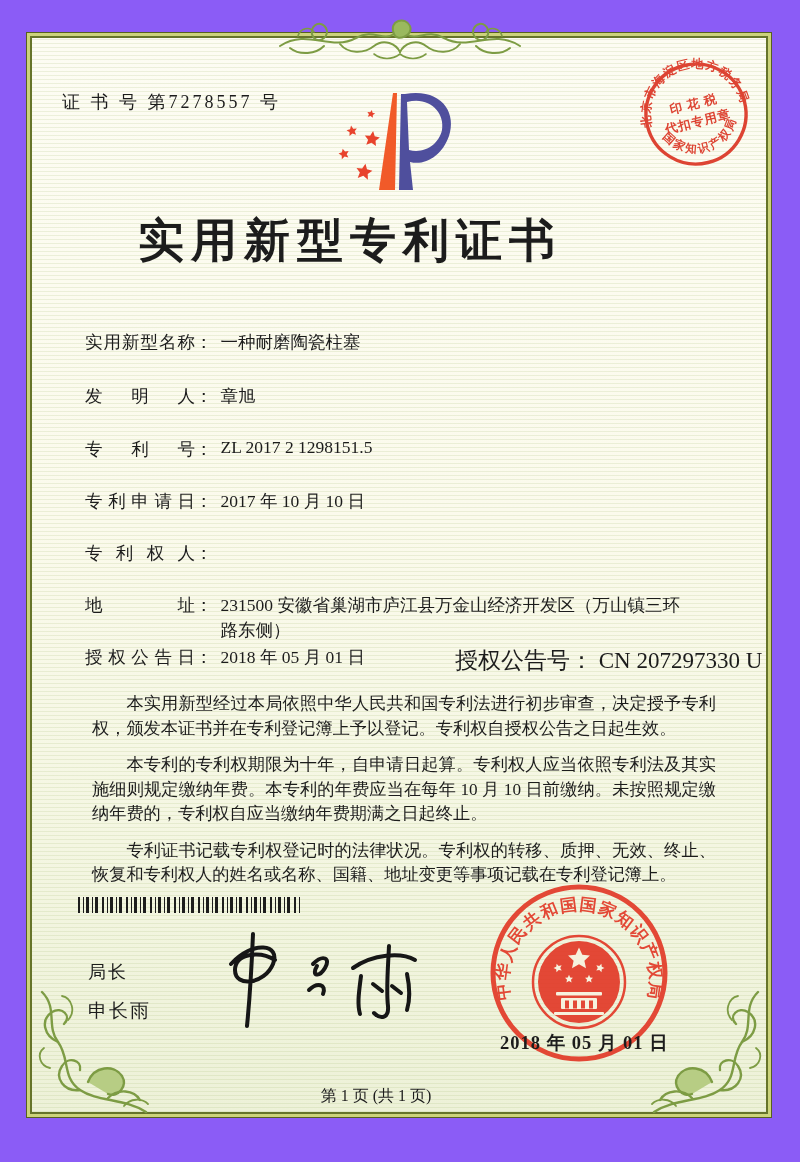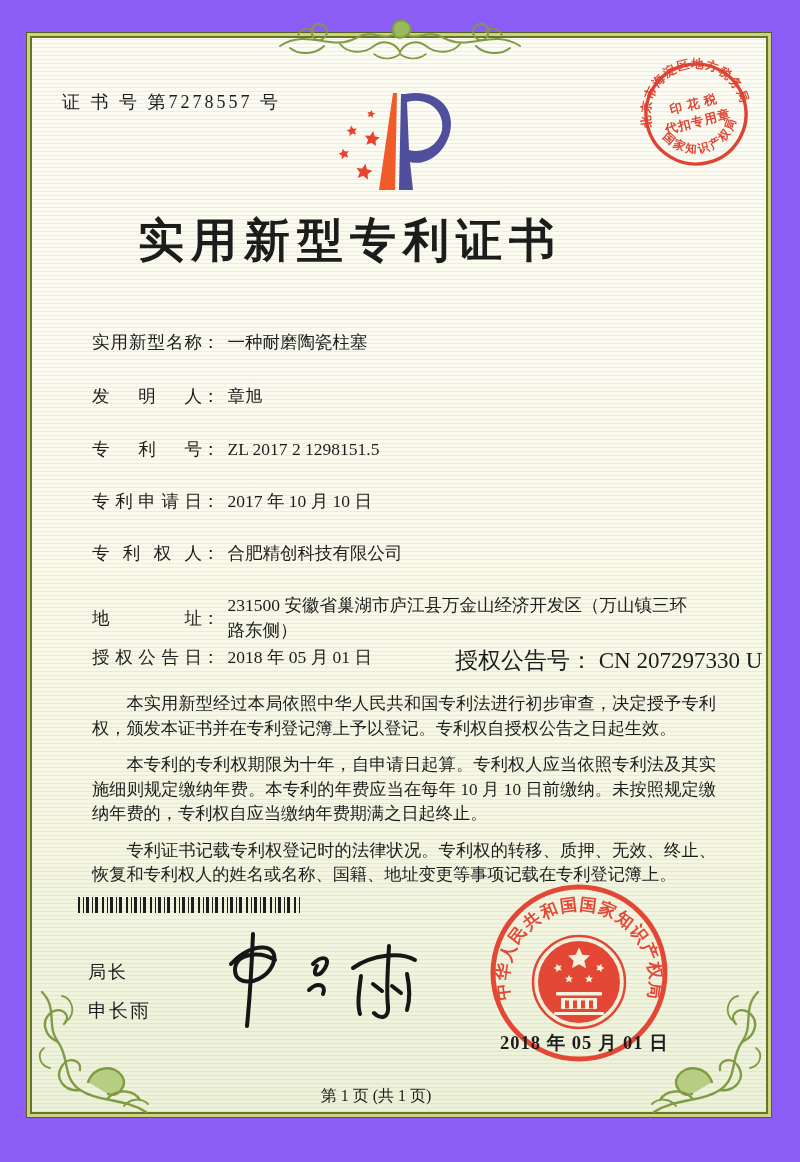--- a/index.html
+++ b/index.html
@@ -13,21 +13,21 @@
     position:absolute;left:30px;top:36px;width:734px;height:1074px;
     border:2px solid #66742a;
     box-shadow:0 0 0 3px #ccd37b, 0 0 0 4px #57611f;
     background:
       repeating-linear-gradient(0deg, rgba(168,190,120,0.20) 0 1px, rgba(0,0,0,0) 1px 4px),
       linear-gradient(180deg,#fdfcf3 0%,#fbfaec 45%,#f4f6e2 75%,#edf1d8 100%);
   }
   .abs{position:absolute;}
   .cert-no{left:62px;top:90px;font-size:18px;letter-spacing:3px;}
   .title{left:0;top:210px;width:700px;text-align:center;font-size:46px;font-weight:bold;letter-spacing:7px;}
-  .field{left:92px;font-size:17.5px;display:flex;align-items:center;}
+  .field{left:85px;font-size:17.5px;display:flex;align-items:flex-start;}
   .flabel{display:inline-block;width:110px;text-align:justify;text-align-last:justify;flex:0 0 110px;}
   .fcolon{flex:0 0 auto;}
   .fvalue{margin-left:8px;}
   .addr-val{width:470px;line-height:25px;}
   .grant2{left:455px;top:645px;font-size:23px;}
   .paras{left:80px;top:680px;width:648px;font-size:17.2px;line-height:24.5px;text-align:justify;}
   .paras p{margin:12px;text-indent:2em;}
   .barcode{
     left:78px;top:897px;width:224px;height:16px;
     background:repeating-linear-gradient(90deg,
@@ -147,21 +147,20 @@
     <span class="fvalue">ZL 2017 2 1298151.5</span>
   </div>
   <div class="abs field" style="top:489px">
     <span class="flabel">专利申请日</span>
       <span class="fcolon">：</span>
     <span class="fvalue">2017 年 10 月 10 日</span>
   </div>
   <div class="abs field" style="top:541px">
     <span class="flabel">专利权人</span>
       <span class="fcolon">：</span>
-    <span class="fvalue">合肥精创科技有限公司</span>
   </div>
   <div class="abs field" style="top:593px">
     <span class="flabel">地址</span>
       <span class="fcolon">：</span>
     <span class="fvalue addr-val">231500 安徽省巢湖市庐江县万金山经济开发区（万山镇三环路东侧）</span>
   </div>
   <div class="abs field" style="top:645px">
     <span class="flabel">授权公告日</span>
       <span class="fcolon">：</span>
     <span class="fvalue">2018 年 05 月 01 日</span>

